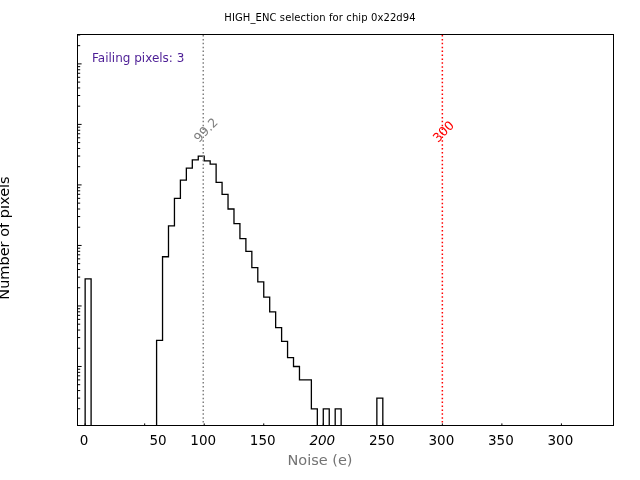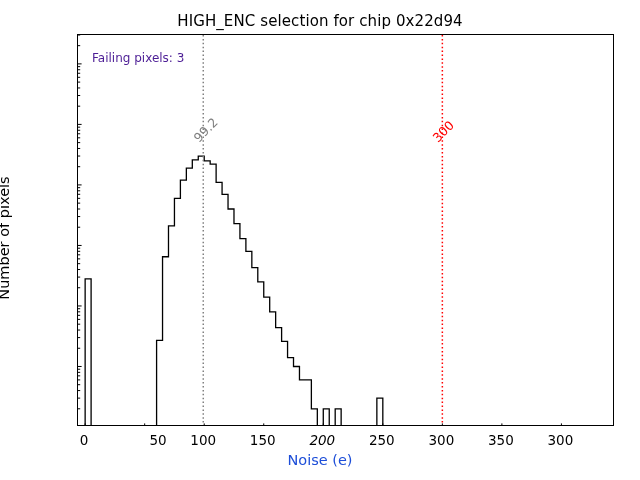--- a/index.html
+++ b/index.html
@@ -2,41 +2,41 @@
 <html><head>
 <meta charset="utf-8">
 <style>
   html,body{margin:0;padding:0;background:#ffffff;}
   body{width:640px;height:480px;overflow:hidden;
        font-family:"DejaVu Sans","Liberation Sans",sans-serif;color:#000;}
   #fig{position:relative;width:640px;height:480px;background:#fff;}
 
   
   #title{position:absolute;left:0;top:12px;width:640px;text-align:center;
-         font-size:15px;color:#000;letter-spacing:.1px;}
+         font-size:10px;color:#000;letter-spacing:.1px;}
 
   
   #axes{position:absolute;left:77px;top:34px;width:537px;height:392px;
         border:1.1px solid #000;box-sizing:border-box;background:transparent;}
   #plotclip{position:absolute;left:0;top:0;width:100%;height:100%;overflow:hidden;}
 
   
   #failtext{position:absolute;left:14px;top:16px;font-size:12px;color:#4c1d95;
             white-space:nowrap;}
 
   
   svg.layer{position:absolute;left:0;top:0;width:537px;height:392px;overflow:visible;}
   .xtl{position:absolute;top:432px;transform:translateX(-50%);
        font-size:13.5px;color:#000;white-space:nowrap;}
 
   #ylabel{position:absolute;left:-196px;top:230px;width:400px;text-align:center;
           transform:rotate(-90deg);transform-origin:center center;
           font-size:14.5px;color:#000;}
   #xlabel{position:absolute;left:0;top:452px;width:640px;text-align:center;
-          font-size:14.5px;color:#1d4ed8;}
+          font-size:14.5px;color:#737373;}
 
   
   .vlab{position:absolute;font-size:12.5px;white-space:nowrap;
         transform-origin:left bottom;}
 </style>
 </head>
 <body>
 
 <div id="fig">
 

